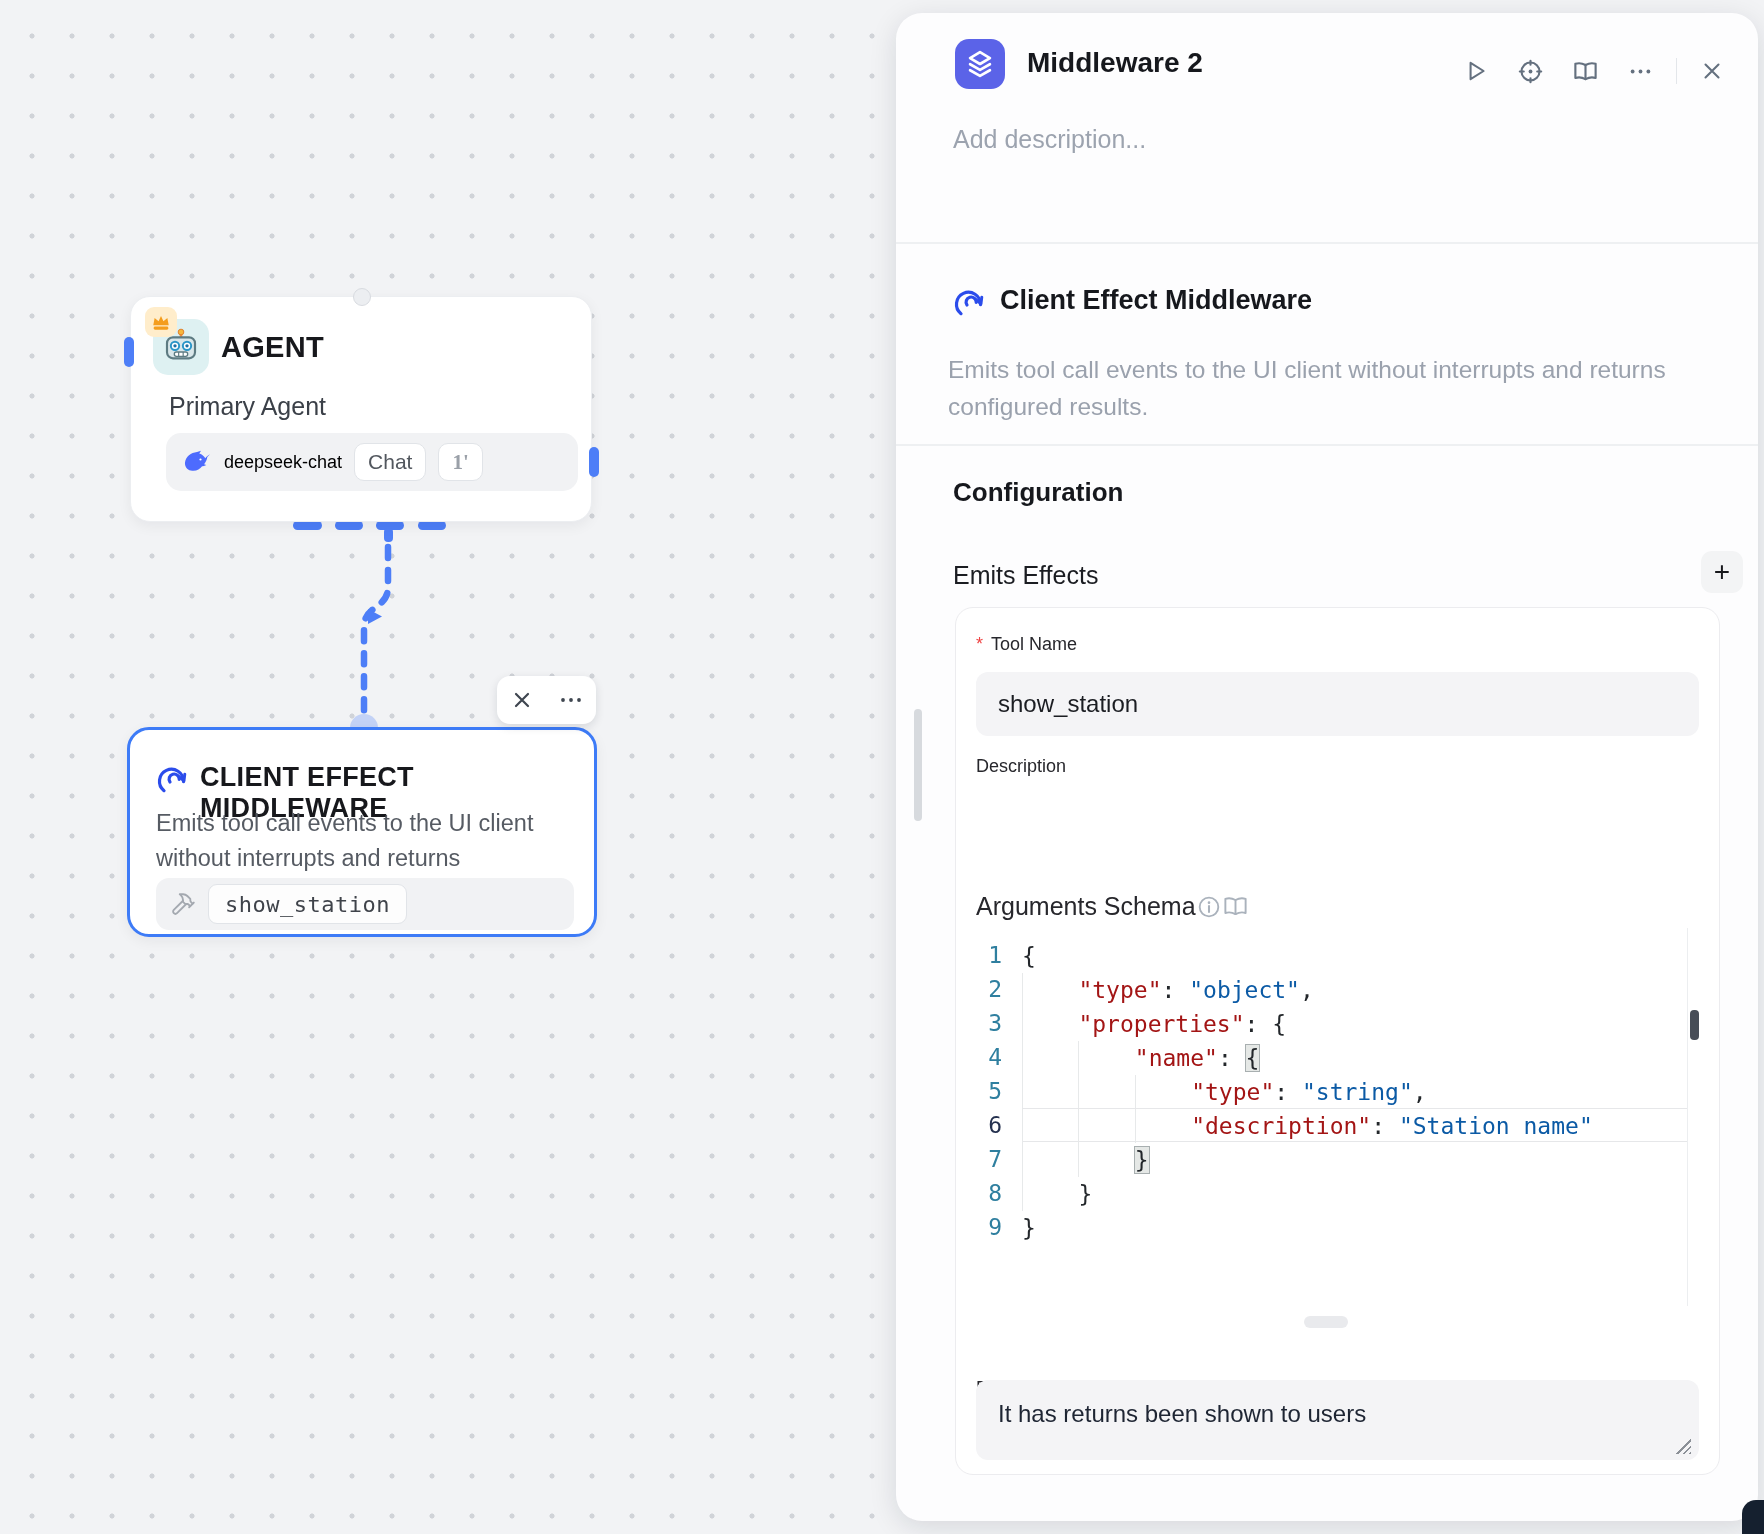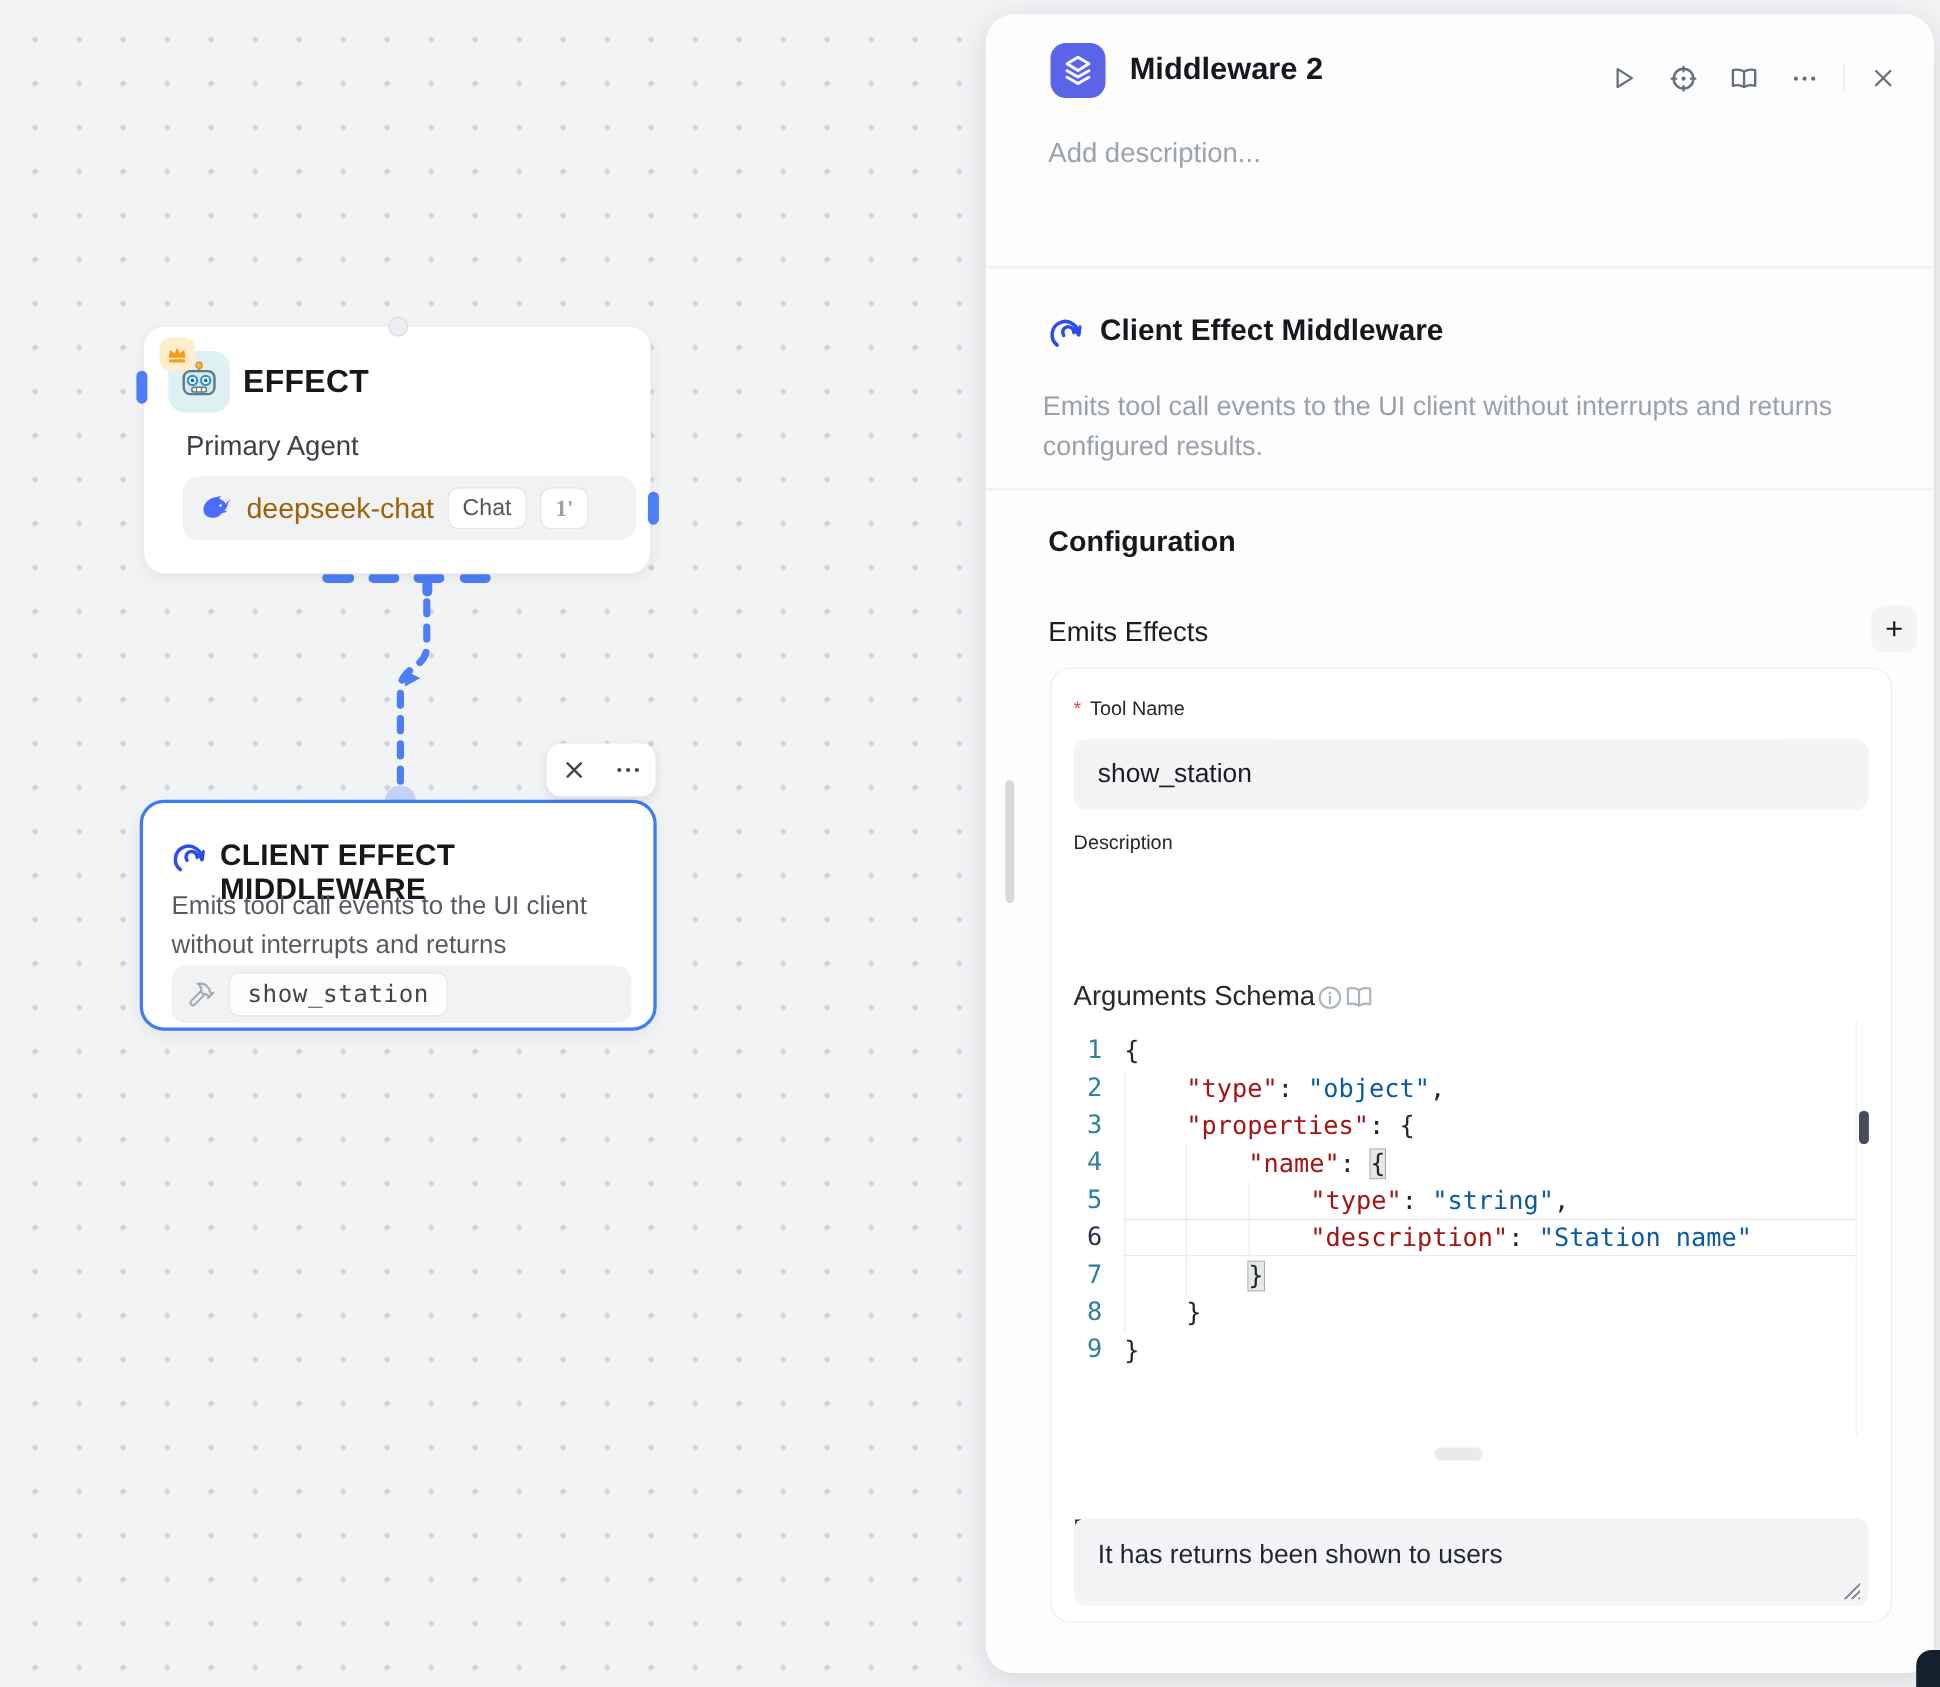--- a/index.html
+++ b/index.html
@@ -19,21 +19,21 @@
 
   .crown-badge{position:absolute;left:14px;top:10px;width:32px;height:30px;border-radius:9px;
                background:#ffedcb;display:flex;align-items:center;justify-content:center;z-index:3;}
   .robot-tile{position:absolute;left:22px;top:22px;width:56px;height:56px;border-radius:15px;
               background:#def1f2;display:flex;align-items:center;justify-content:center;z-index:2;}
   .node-title{position:absolute;font-weight:800;font-size:29px;letter-spacing:.3px;color:#17181c;}
   .agent-title{left:90px;top:34px;}
   .agent-sub{position:absolute;left:38px;top:95px;font-size:25px;color:#3b4048;}
   .model-pill{position:absolute;left:35px;top:136px;width:412px;height:58px;border-radius:15px;
               background:#f1f2f4;display:flex;align-items:center;padding:0 14px;gap:12px;}
-  .model-name{font-size:26px;color:#a16207;}
+  .model-name{font-size:18px;color:#000000;}
   .chip{border:1.5px solid #e1e4e8;background:#fff;border-radius:10px;height:38px;
         display:flex;align-items:center;padding:0 13px;font-size:21px;color:#52575e;}
   .chip.ctx{color:#9aa0a8;font-weight:700;font-family:"Liberation Serif",serif;}
 
   .port{position:absolute;background:#4d7ef7;border-radius:5px;width:10px;height:30px;z-index:4;}
   .port-top{position:absolute;width:18px;height:18px;border-radius:50%;background:#eceef1;
             border:1px solid #d8dbe0;z-index:1;}
 
   .mw-icon{position:absolute;left:26px;top:34px;}
   .mw-title{left:70px;top:32px;font-size:27px;}
@@ -141,21 +141,21 @@
         <rect x="3.6" y="6.2" width="16.8" height="12.6" rx="3.6" fill="#d9e7ea" stroke="#5d7b82" stroke-width="1.3"></rect>
         <circle cx="8.4" cy="11.3" r="2.5" fill="#ffffff" stroke="#2b96c8" stroke-width="1.2"></circle>
         <circle cx="15.6" cy="11.3" r="2.5" fill="#ffffff" stroke="#2b96c8" stroke-width="1.2"></circle>
         <circle cx="8.4" cy="11.3" r="1" fill="#1d6fa3"></circle>
         <circle cx="15.6" cy="11.3" r="1" fill="#1d6fa3"></circle>
         <rect x="8" y="15" width="8" height="2.6" rx="1.2" fill="#fff" stroke="#5d7b82" stroke-width="0.8"></rect>
         <line x1="10.6" y1="15" x2="10.6" y2="17.6" stroke="#5d7b82" stroke-width="0.7"></line>
         <line x1="13.3" y1="15" x2="13.3" y2="17.6" stroke="#5d7b82" stroke-width="0.7"></line>
       </svg>
     </div>
-    <div class="node-title agent-title">EFFECT</div>
+    <div class="node-title agent-title">AGENT</div>
     <div class="agent-sub">Primary Agent</div>
 
     <div class="model-pill">
       <svg width="32" height="24" viewBox="0 0 32 24">
         <path d="M30 4.2c-2.3 1.2-3.9 2.6-4.7 4-1.2-2.2-3.2-3.9-6-4.8l1.7-2.6-4 1.1C11 2.6 5.6 6.6 5 12.4c-.4 3.8 2 7.3 5.8 8.1 5 1.1 8.9-1 11.3-4.3 1.5.2 3-.2 4.2-1.1l-2.2-.9c1.7-1.9 2.9-4.5 3.2-7.1l2.7-2.9z" fill="#4d6bfe"></path>
         <circle cx="20.5" cy="9.5" r="1.1" fill="#fff"></circle>
       </svg>
       <span class="model-name">deepseek-chat</span>
       <span class="chip">Chat</span>
       <span class="chip ctx">1'</span>

